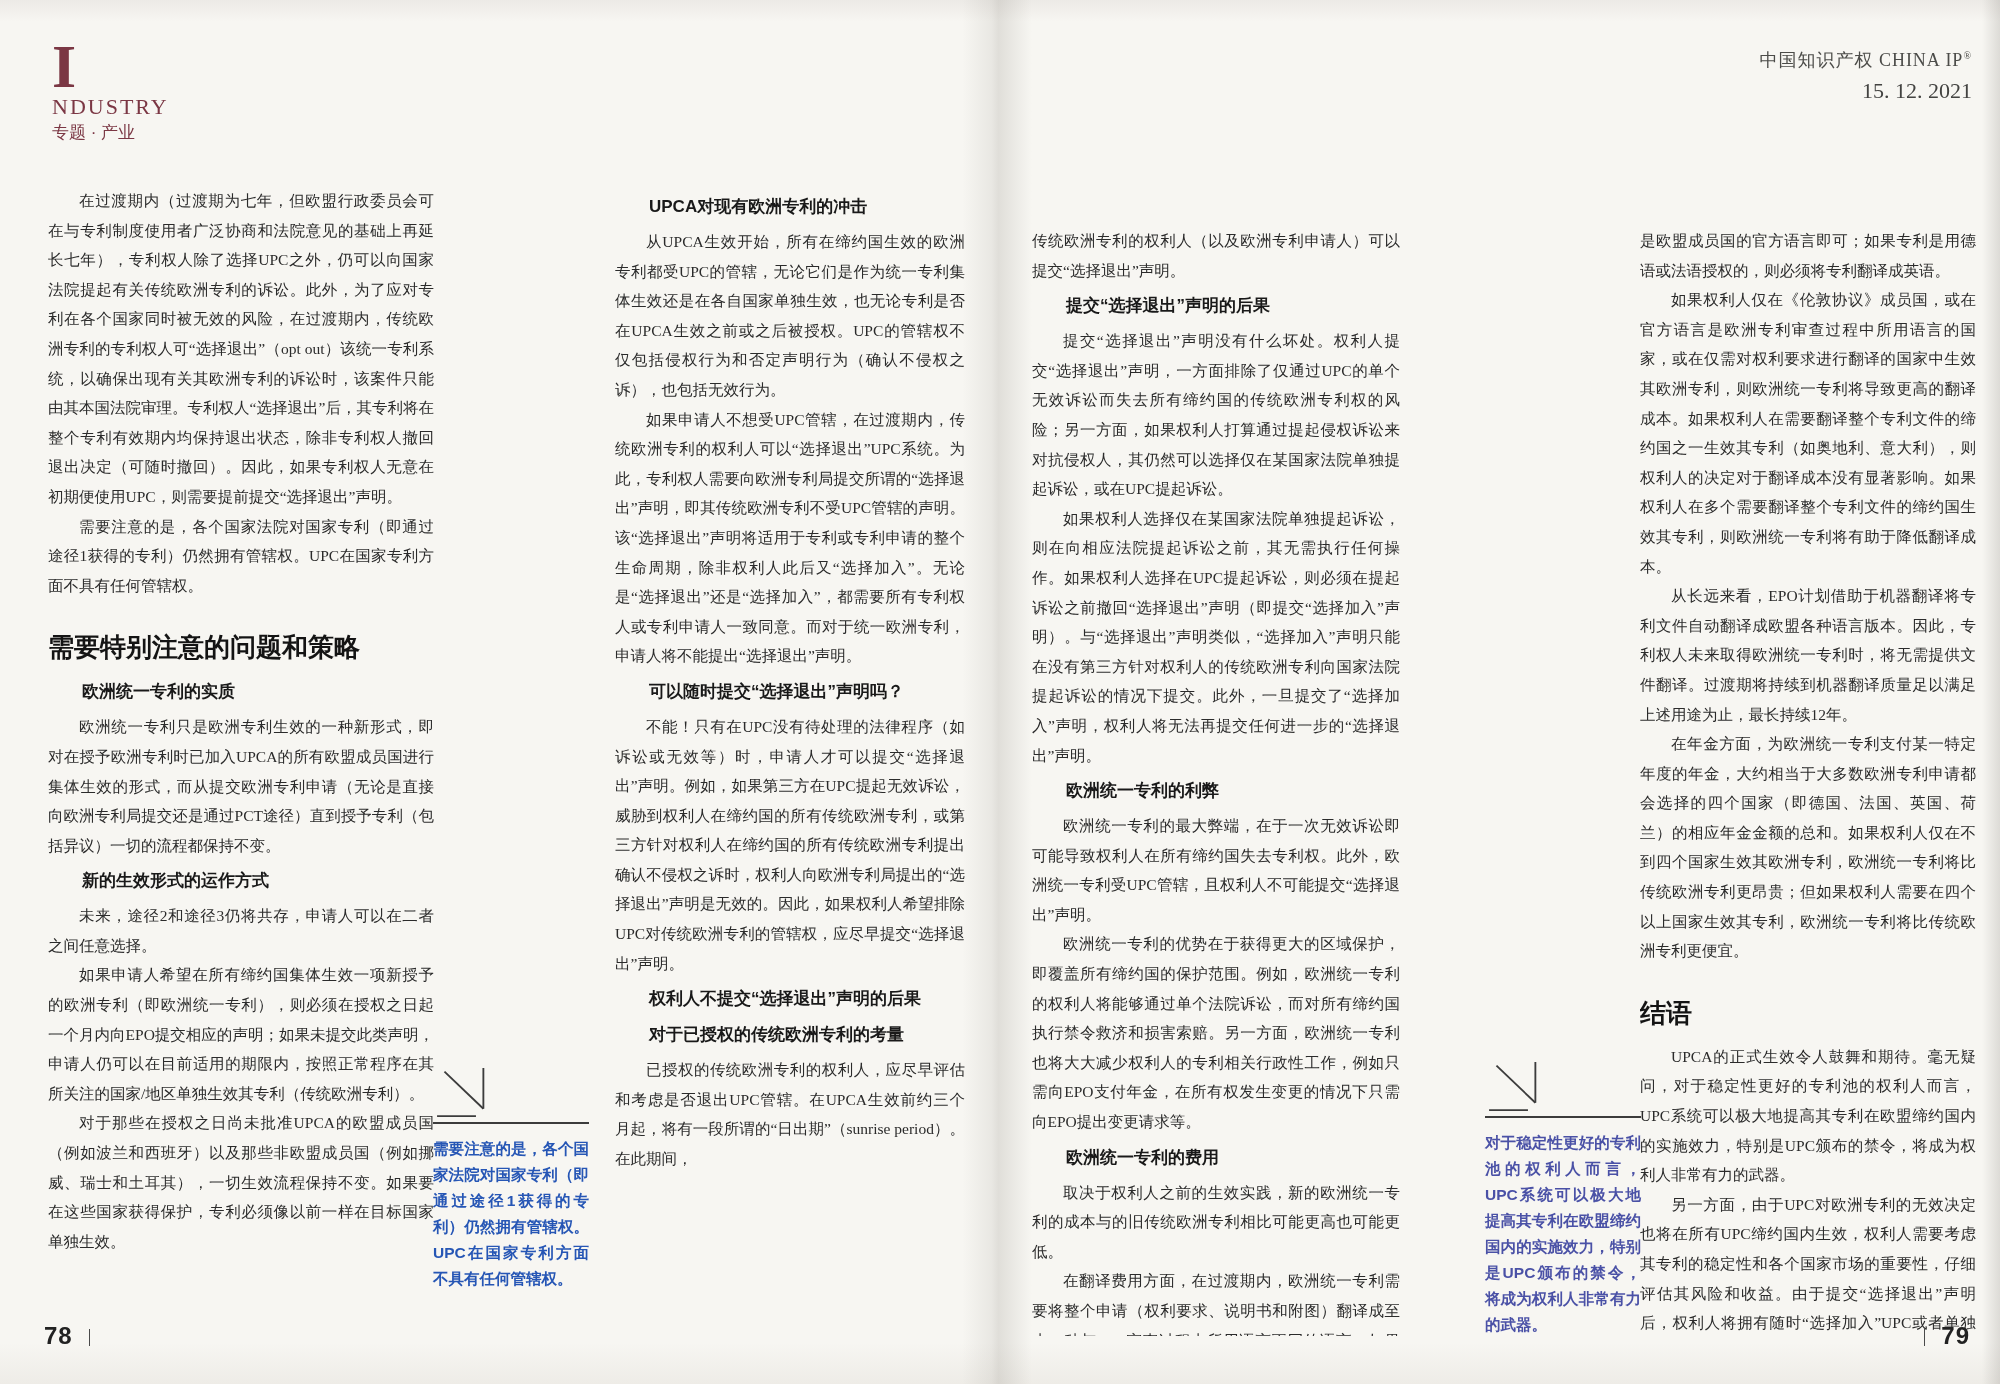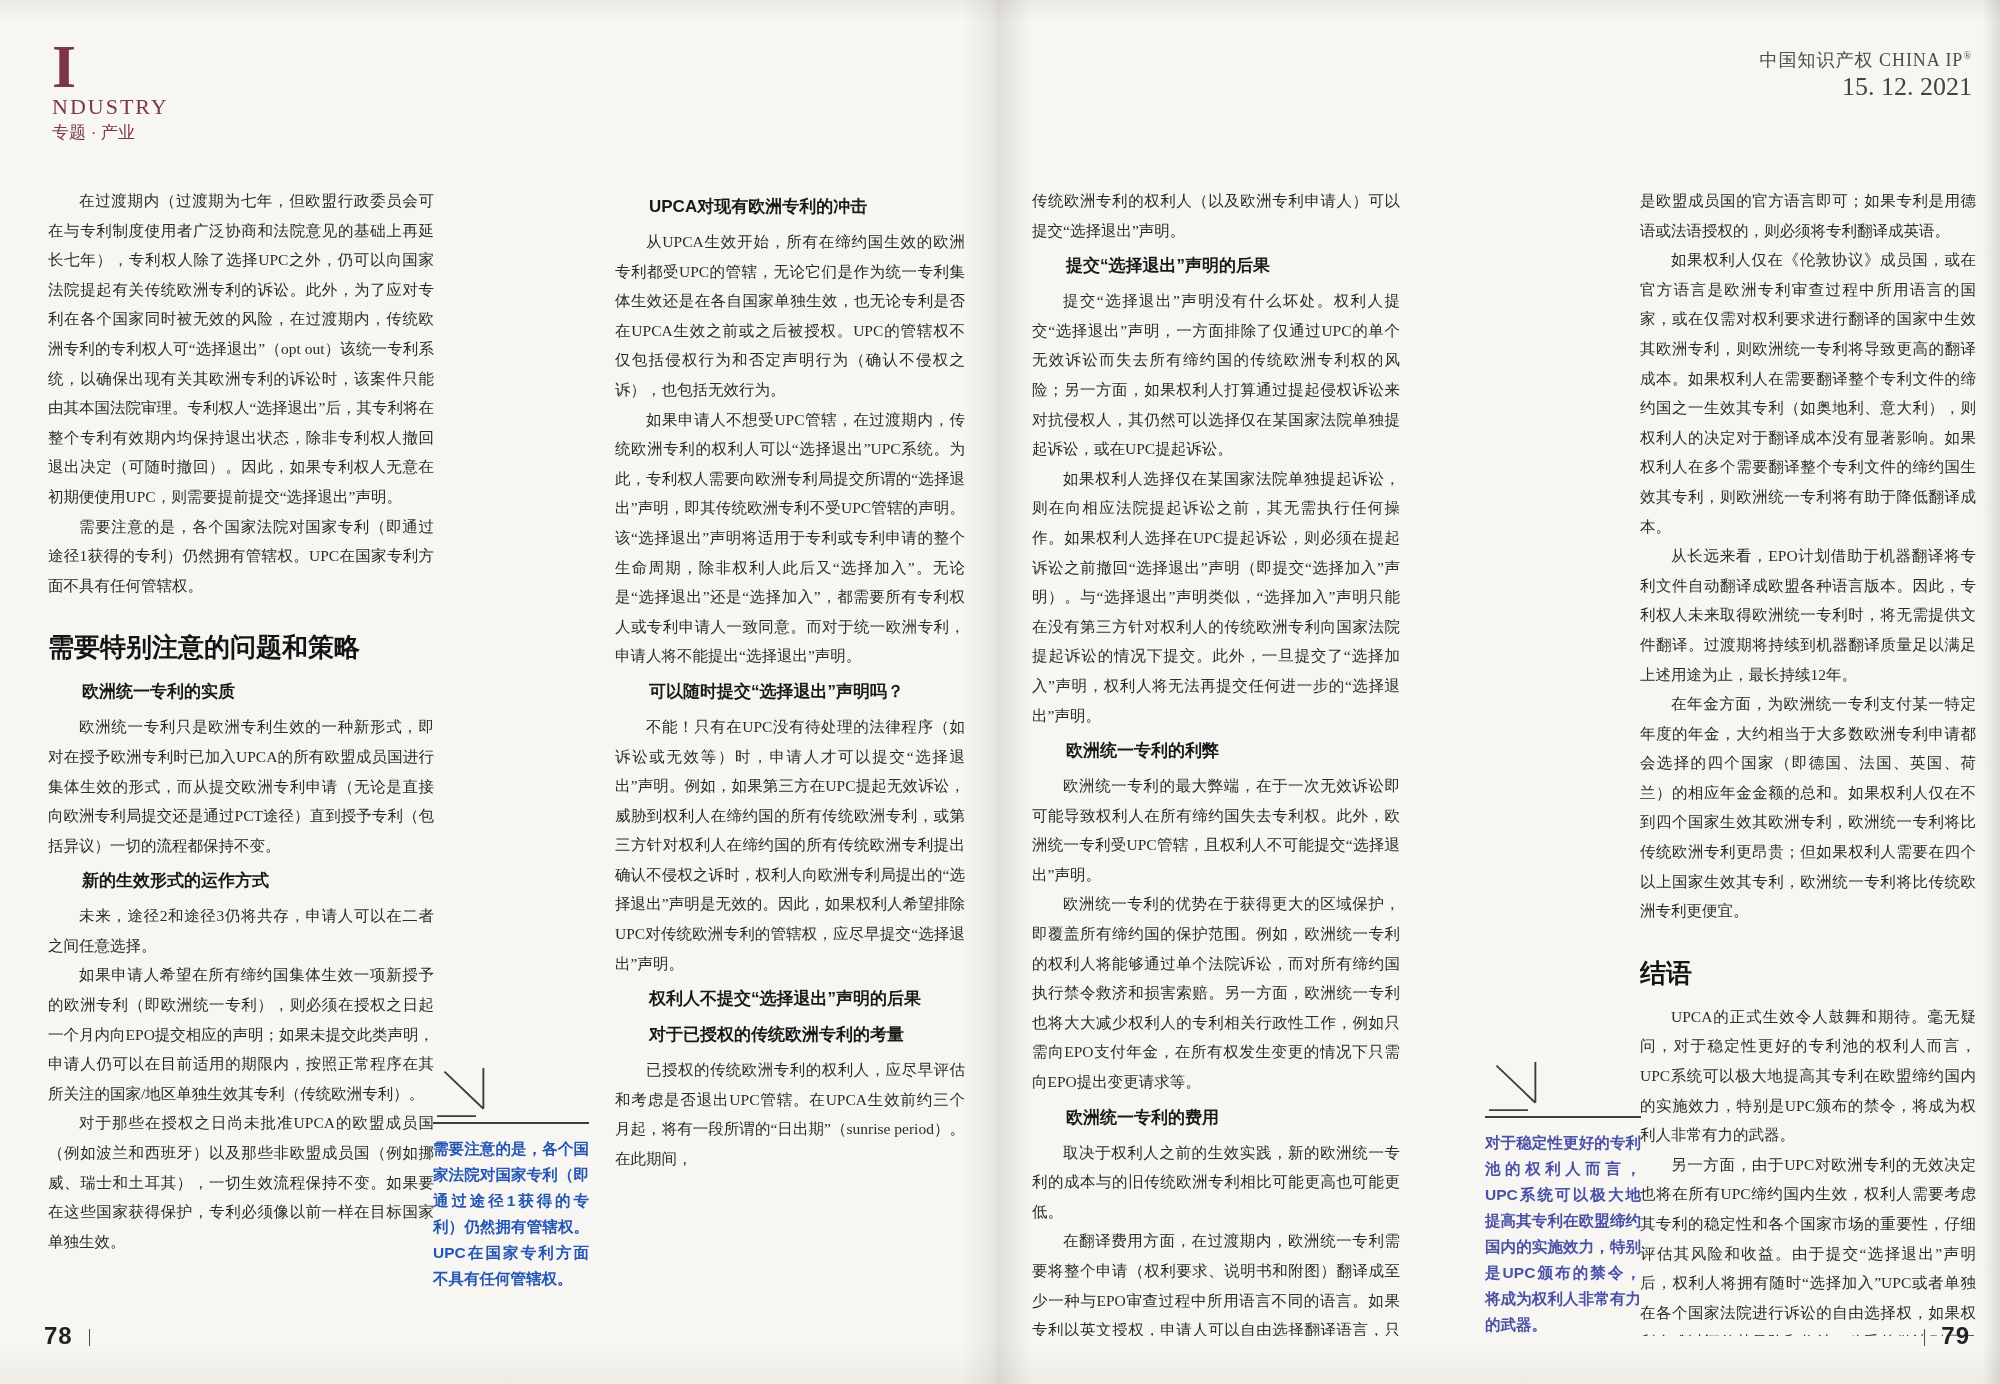--- a/index.html
+++ b/index.html
@@ -12,31 +12,31 @@
         background:linear-gradient(270deg,rgba(100,95,88,0.18),rgba(0,0,0,0));}
 
   
   .hdr-left{position:absolute;left:52px;top:38px;color:#7b3744;}
   .dropcap{float:left;font-size:62px;line-height:56px;font-weight:bold;margin-right:7px;font-family:"Liberation Serif",serif;}
   .hdr-title{display:block;font-size:22px;letter-spacing:2px;font-weight:normal;line-height:26px;}
   .hdr-sub{display:block;font-size:17px;line-height:26px;font-family:"Liberation Sans",sans-serif;}
   .hdr-right{position:absolute;right:28px;top:48px;text-align:right;color:#4c4c49;font-family:"Liberation Serif",serif;}
   .hdr-right .brand-line{font-size:18px;letter-spacing:1px;}
   .hdr-right sup{font-size:10px;}
-  .hdr-right .date{font-size:26px;color:#434341;}
+  .hdr-right .date{font-size:22px;margin-top:6px;color:#434341;}
 
   
   .page-col{position:absolute;top:186px;height:1150px;overflow:hidden;
             font-size:15.5px;line-height:29.6px;color:#2b2b2b;text-align:justify;}
   #col1{left:48px;width:386px;}
   #col2{left:615px;width:350px;}
   #col3{left:1032px;width:368px;}
   #col4{left:1640px;width:336px;}
   .page-col p{margin:0;text-indent:2em;}
-  .page-col p.noindent{text-indent:0;}
+  .page-col p.noindent{text-indent:0;margin-top:40px;}
   .page-col h2{font-family:"Liberation Sans",sans-serif;font-size:26px;font-weight:bold;
                color:#141414;margin:30px 0 12px;line-height:34px;text-align:left;}
   .page-col h3{font-family:"Liberation Sans",sans-serif;font-size:17px;font-weight:bold;
                color:#191919;margin:5px 0 5px;text-indent:2em;line-height:31px;text-align:left;}
 
   
   .callout{position:absolute;width:156px;font-family:"Liberation Sans",sans-serif;
            font-weight:bold;font-size:15.5px;line-height:26px;text-align:justify;}
   .callout .arrow{display:block;margin-left:4px;}
   .callout .rule{border-top:2px solid #3c3c3c;margin:4px 0 12px;}

